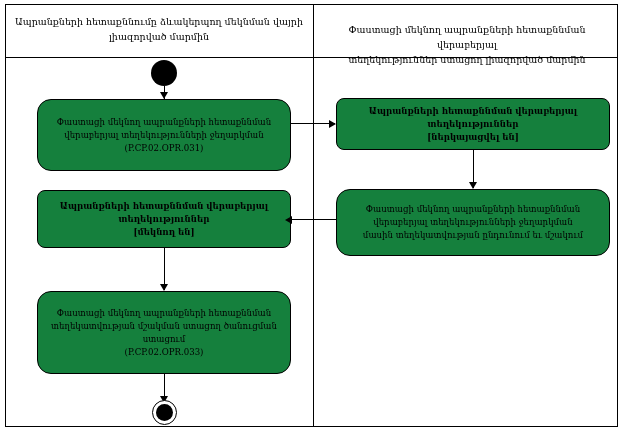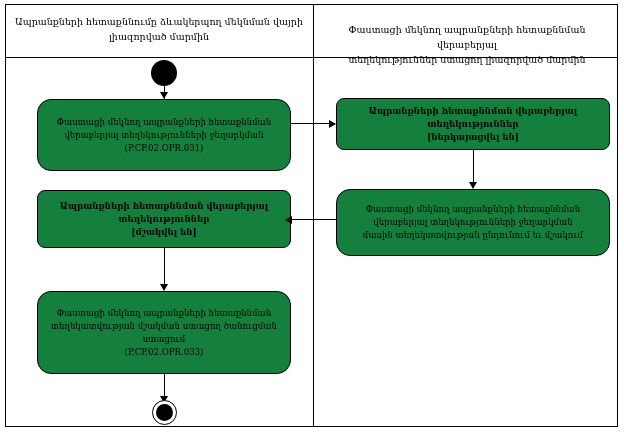--- a/index.html
+++ b/index.html
@@ -72,21 +72,21 @@
     </div>
   </div>
 
   <div class="edge-h" style="left:291px;top:123px;width:44px;"></div>
   <div class="arrow arrow-right" style="left:329px;top:120px;"></div>
 
   <div class="node object" style="left:37px;top:190px;width:254px;height:58px;">
     <div class="node-text">
       <div>Ապրանքների հետաքննման վերաբերյալ</div>
       <div>տեղեկություններ</div>
-      <div>[մշակվել են]</div>
+      <div>[մեկնող են]</div>
     </div>
   </div>
 
   <div class="edge-v" style="left:164px;top:248px;height:42px;"></div>
   <div class="arrow arrow-down" style="left:160px;top:284px;"></div>
 
   <div class="node action" style="left:37px;top:291px;width:254px;height:83px;">
     <div class="node-text">
       <div>Փաստացի մեկնող ապրանքների հետաքննման</div>
       <div>տեղեկատվության մշակման ստացող ծանուցման</div>

